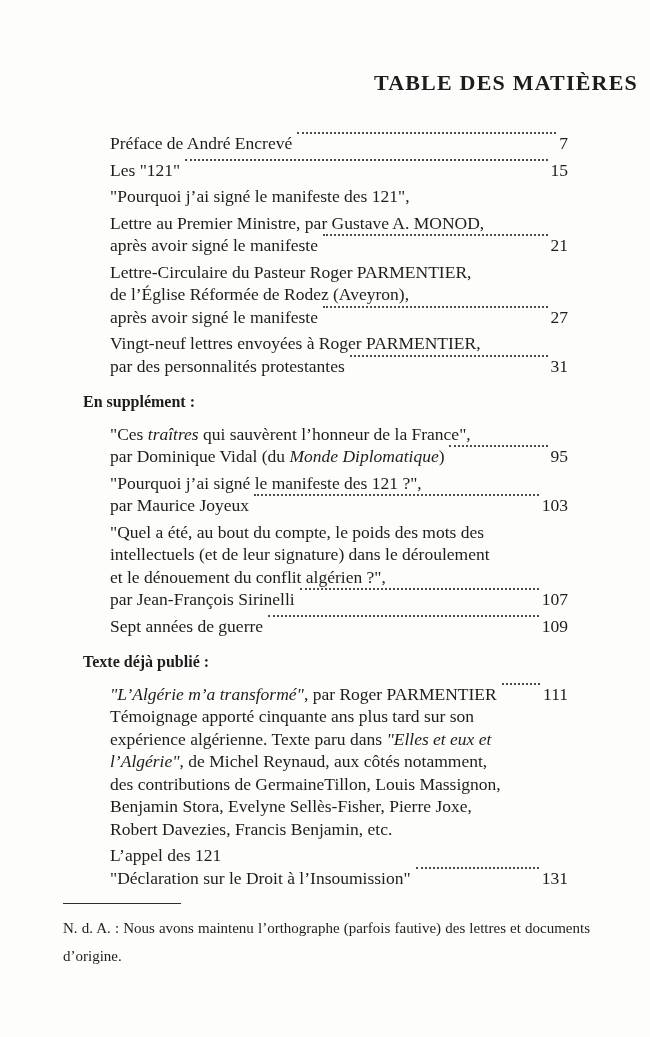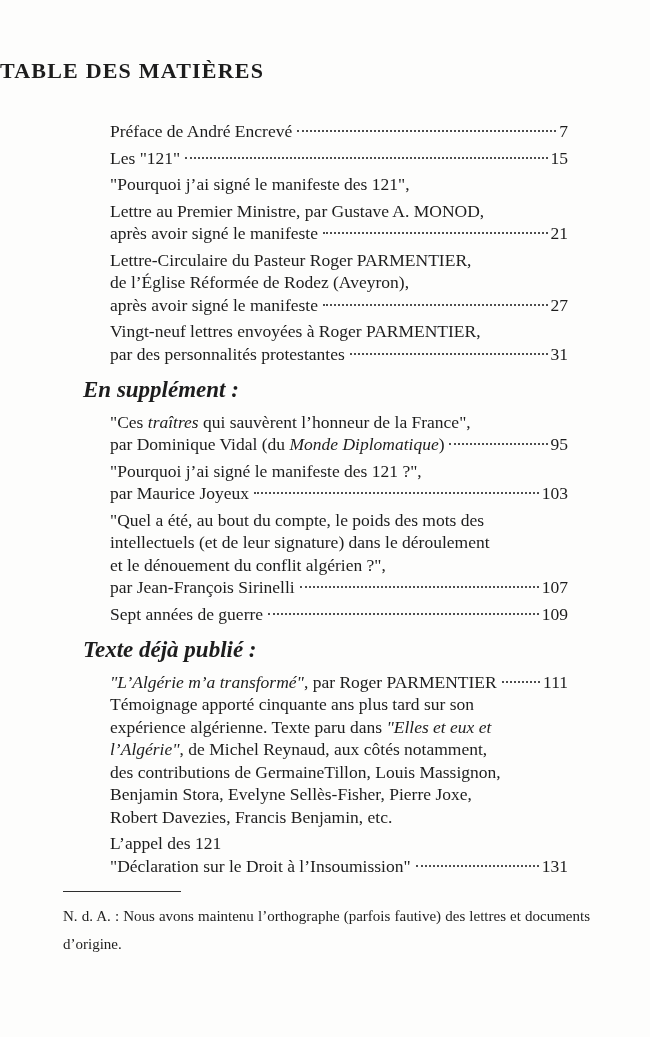--- a/index.html
+++ b/index.html
@@ -6,40 +6,39 @@
   .page{
     width:650px;height:1037px;
     background:#fdfdfc;
     color:#1d1d1d;
     font-family:"Liberation Serif","DejaVu Serif",serif;
     overflow:hidden;
     box-sizing:border-box;
     position:relative;
   }
   .title{
-    margin:0;
+    margin:12px;
     padding-top:58px;
-    text-align:left;
+    text-align:right;
     font-size:22px;
     font-weight:700;
     letter-spacing:1.2px;
   }
   .toc{
     margin:36px 82px 0 110px;
     font-size:17.5px;
     line-height:22.5px;
   }
   .section-heading{
     font-weight:700;
-    font-size:23px;
+    font-size:16px;
     margin:14px 0 9px -27px;
-    font-style:italic;
   }
   .entry{margin:0 0 4px 0;}
-  .line{display:flex;align-items:center;}
+  .line{display:flex;align-items:flex-start;}
   .txt{white-space:pre-wrap;}
   .it{font-style:italic;}
   .leader{
     flex:1 1 12px;
     min-width:10px;
     border-bottom:2px dotted #4d4d4d;
     margin:0 3px 0 5px;
   }
   .pg{white-space:nowrap;}
   .footnote{margin:14px 60px 0 63px;}

